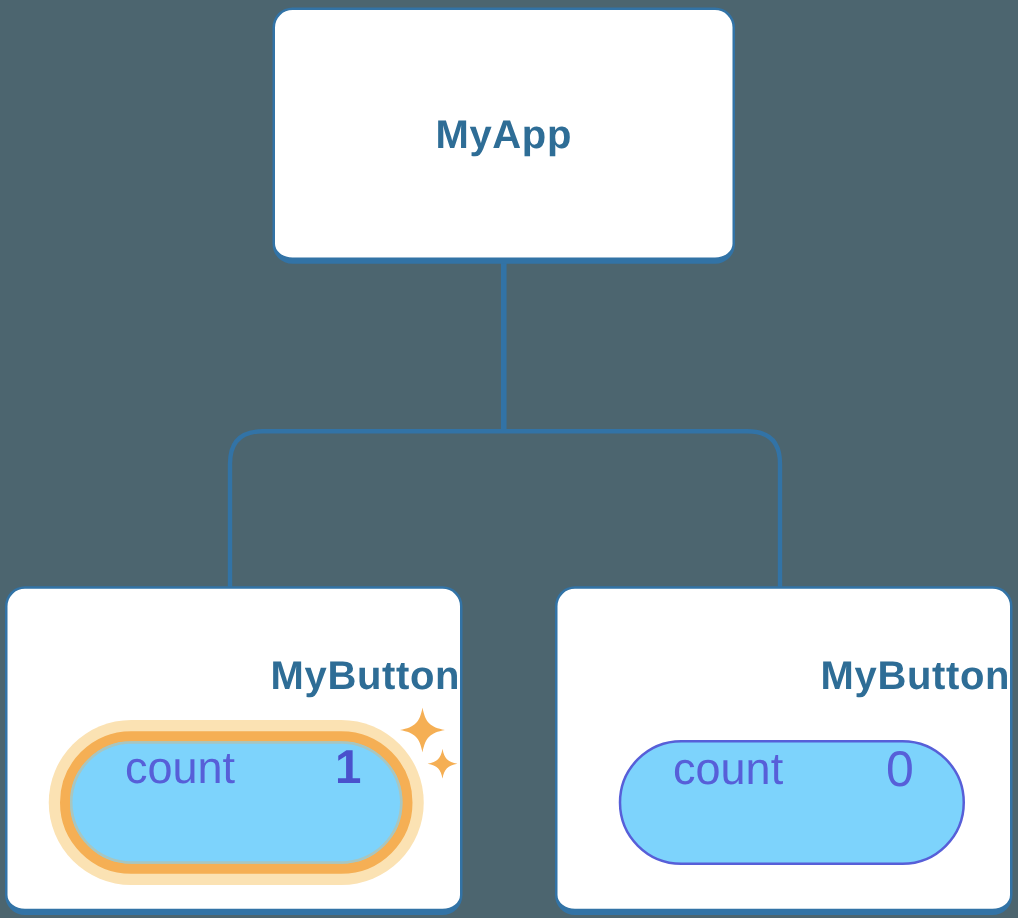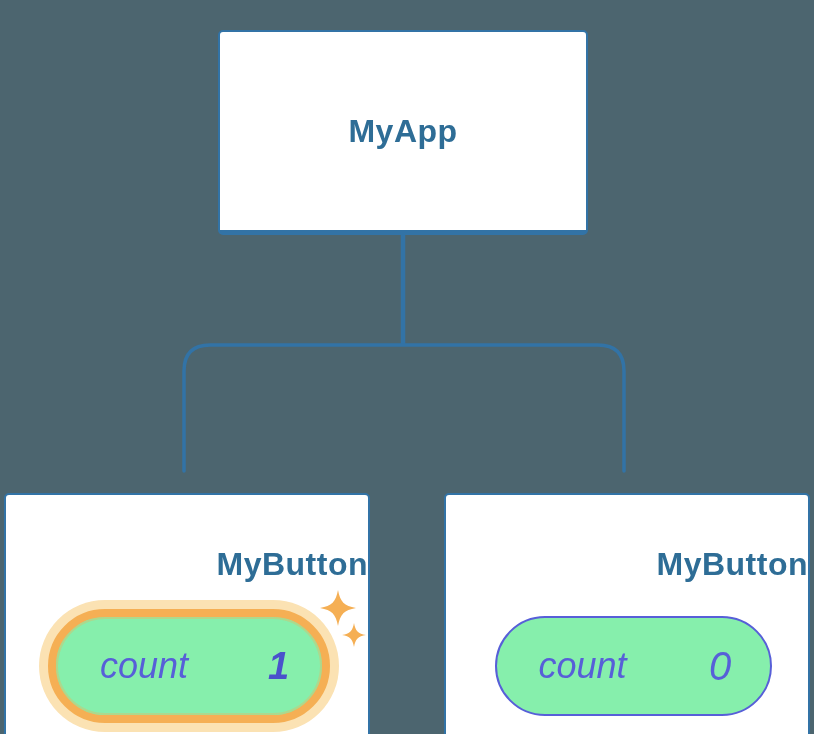--- a/index.html
+++ b/index.html
@@ -31,22 +31,21 @@
   }
   .connectors path {
     fill: none;
     stroke: var(--stroke-blue);
   }
   .card {
     position: absolute;
     background: var(--card-bg);
     border: 2.5px solid var(--stroke-blue);
     border-bottom-width: 5px;
-    border-radius: 5px;
-    margin-top: 24px;
+    border-radius: 16px;
   }
   .card-root {
     left: 218px; top: 6px;
     width: 370px; height: 205px;
     display: flex;
     align-items: center;
     justify-content: center;
   }
   .card-child-left  { left: 4px;   top: 469px; width: 366px; height: 263px; }
   .card-child-right { left: 444px; top: 469px; width: 366px; height: 263px; }
@@ -59,25 +58,24 @@
   .child-title {
     position: absolute;
     left: 0; right: 0;
     top: 49px;
     text-align: right;
     line-height: 40px;
   }
   .pill {
     position: absolute;
     display: flex;
-    align-items: center;
-    background: #86efac;
+    align-items: flex-start;
+    background: #7dd3fc;
     border-radius: 999px;
     overflow: hidden;
-    font-style: italic;
   }
   .pill-highlighted {
     left: 42px; top: 114px;
     width: 282px; height: 114px;
     border: 8px solid var(--orange);
     box-shadow: 0 0 0 9px var(--orange-halo), inset 0 0 0 2px rgba(245, 175, 84, 0.35);
   }
   .pill-plain {
     left: 49px; top: 121px;
     width: 277px; height: 100px;

